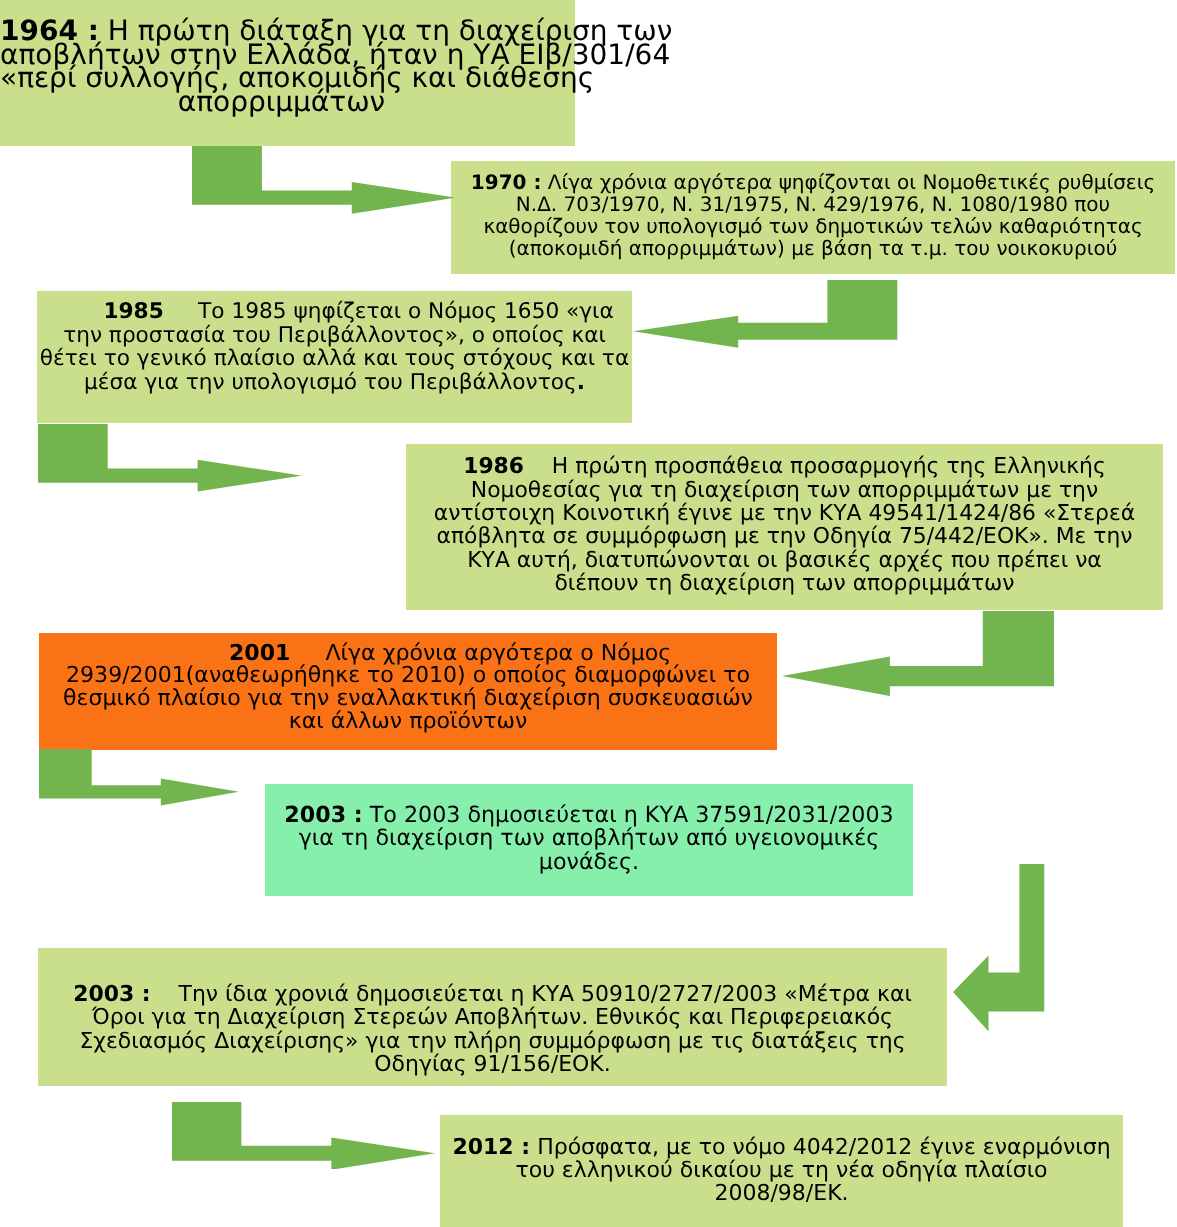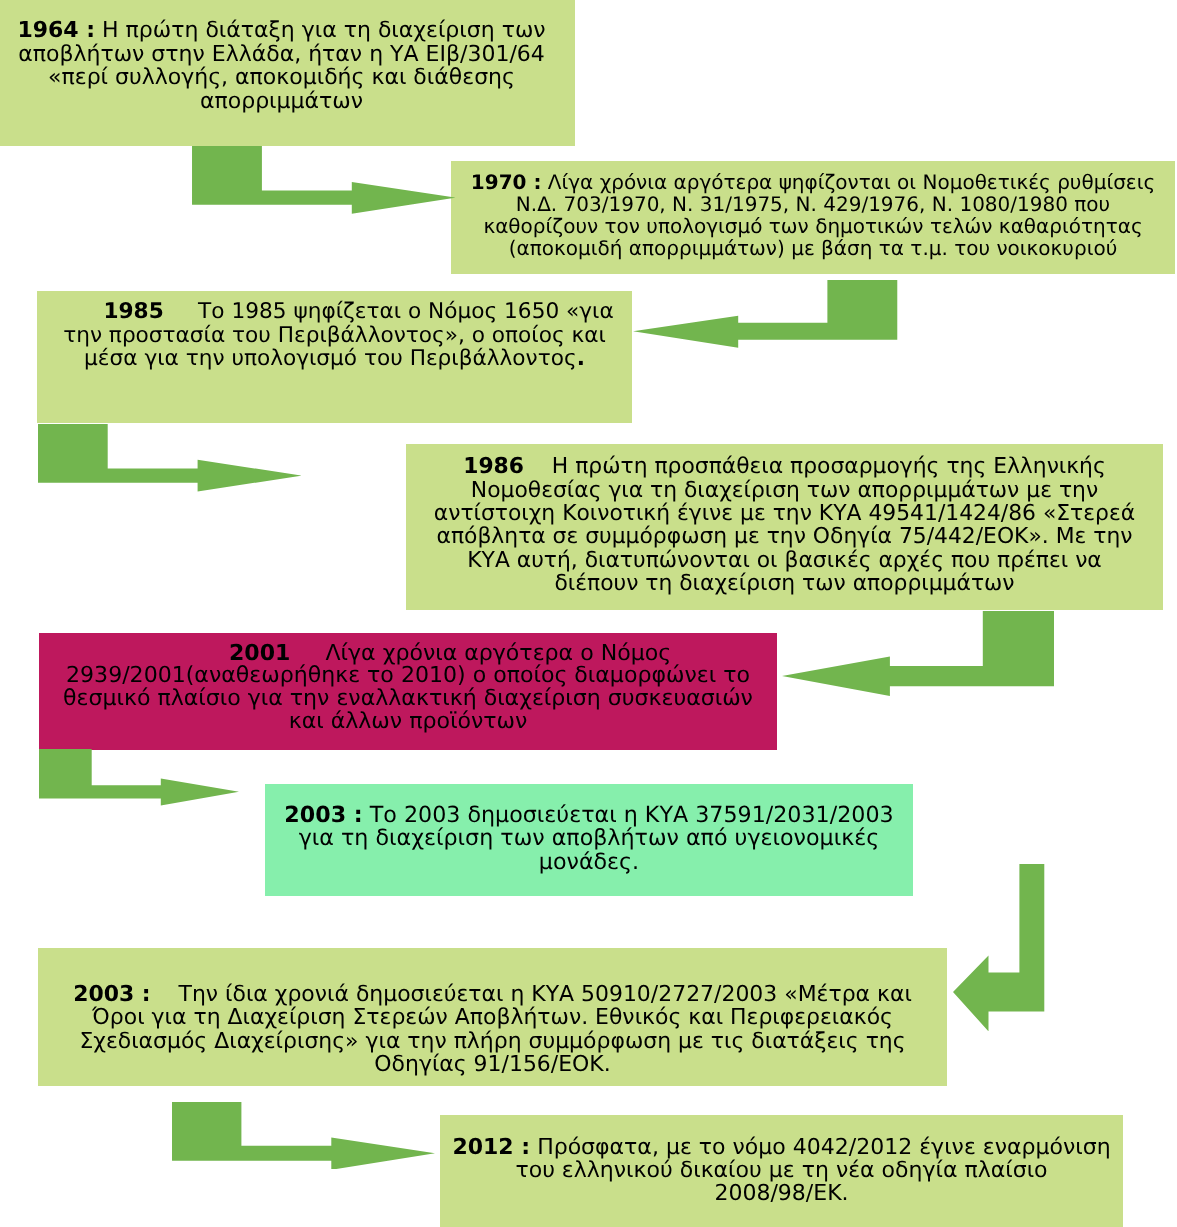--- a/index.html
+++ b/index.html
@@ -13,21 +13,21 @@
   .ln{display:block;white-space:pre;}
   .sp{white-space:pre;}
   .arrow{position:absolute;display:block;}
   .yr{font-weight:bold;}
 </style>
 </head>
 <body>
 
 <div id="page" style="background-color: rgb(255, 255, 255);">
 
-  <div class="box" style="font-size: 22px; line-height: 23.57px; padding-right: 12px; padding-top: 19.08px; left: 0px; top: 0px; width: 575px; height: 146px; background-color: rgb(201, 223, 139);">
+  <div class="box" style="font-size: 28px; line-height: 23.57px; padding-right: 12px; padding-top: 19.08px; left: 0px; top: 0px; width: 575px; height: 146px; background-color: rgb(201, 223, 139);">
     <span class="txt">
       <span class="ln"><span class="sp"></span><span class="yr">1964 :</span><span class="sp"> </span><span>Η πρώτη διάταξη για τη διαχείριση των</span></span>
       <span class="ln">αποβλήτων στην Ελλάδα, ήταν η ΥΑ ΕΙβ/301/64</span>
       <span class="ln">«περί συλλογής, αποκομιδής και διάθεσης</span>
       <span class="ln">απορριμμάτων</span>
     </span>
   </div>
 
   <div class="box" style="font-size: 20px; line-height: 21.83px; padding-top: 11.34px; left: 451px; top: 161px; width: 724px; height: 113px; background-color: rgb(201, 223, 139);">
     <span class="txt">
@@ -35,36 +35,37 @@
       <span class="ln">Ν.Δ. 703/1970, Ν. 31/1975, Ν. 429/1976, Ν. 1080/1980 που</span>
       <span class="ln">καθορίζουν τον υπολογισμό των δημοτικών τελών καθαριότητας</span>
       <span class="ln">(αποκομιδή απορριμμάτων) με βάση τα τ.μ. του νοικοκυριού</span>
     </span>
   </div>
 
   <div class="box" style="font-size: 21.65px; line-height: 23.7px; padding-top: 8.96px; left: 37px; top: 291px; width: 595px; height: 132px; background-color: rgb(201, 223, 139);">
     <span class="txt">
       <span class="ln"><span class="sp">       </span><span class="yr">1985</span><span class="sp">     </span><span>Το 1985 ψηφίζεται ο Νόμος 1650 «για</span></span>
       <span class="ln">την προστασία του Περιβάλλοντος», ο οποίος και</span>
+      <span class="ln">θέτει το γενικό πλαίσιο αλλά και τους στόχους και τα</span>
       <span class="ln"><span>μέσα για την υπολογισμό του Περιβάλλοντος</span><span class="yr">.</span></span>
     </span>
   </div>
 
   <div class="box" style="font-size: 21.85px; line-height: 23.36px; padding-top: 11.21px; left: 406px; top: 444px; width: 757px; height: 166px; background-color: rgb(201, 223, 139);">
     <span class="txt">
       <span class="ln"><span class="sp"></span><span class="yr">1986</span><span class="sp">    </span><span>Η πρώτη προσπάθεια προσαρμογής της Ελληνικής</span></span>
       <span class="ln">Νομοθεσίας για τη διαχείριση των απορριμμάτων με την</span>
       <span class="ln">αντίστοιχη Κοινοτική έγινε με την ΚΥΑ 49541/1424/86 «Στερεά</span>
       <span class="ln">απόβλητα σε συμμόρφωση με την Οδηγία 75/442/ΕΟΚ». Με την</span>
       <span class="ln">ΚΥΑ αυτή, διατυπώνονται οι βασικές αρχές που πρέπει να</span>
       <span class="ln">διέπουν τη διαχείριση των απορριμμάτων</span>
     </span>
   </div>
 
-  <div class="box" style="font-size: 22.07px; line-height: 22.8px; padding-top: 9.66px; left: 39px; top: 633px; width: 738px; height: 117px; background-color: #be185d;">
+  <div class="box" style="font-size: 22.07px; line-height: 22.8px; padding-top: 9.66px; left: 39px; top: 633px; width: 738px; height: 117px; background-color: #f97316;">
     <span class="txt">
       <span class="ln"><span class="sp">            </span><span class="yr">2001</span><span class="sp">     </span><span>Λίγα χρόνια αργότερα ο Νόμος</span></span>
       <span class="ln">2939/2001(αναθεωρήθηκε το 2010) ο οποίος διαμορφώνει το</span>
       <span class="ln">θεσμικό πλαίσιο για την εναλλακτική διαχείριση συσκευασιών</span>
       <span class="ln">και άλλων προϊόντων</span>
     </span>
   </div>
 
   <div class="box" style="font-size: 22.2px; line-height: 23.2px; padding-top: 20.19px; left: 265px; top: 784px; width: 648px; height: 112px; background-color: #86efac;">
     <span class="txt">

